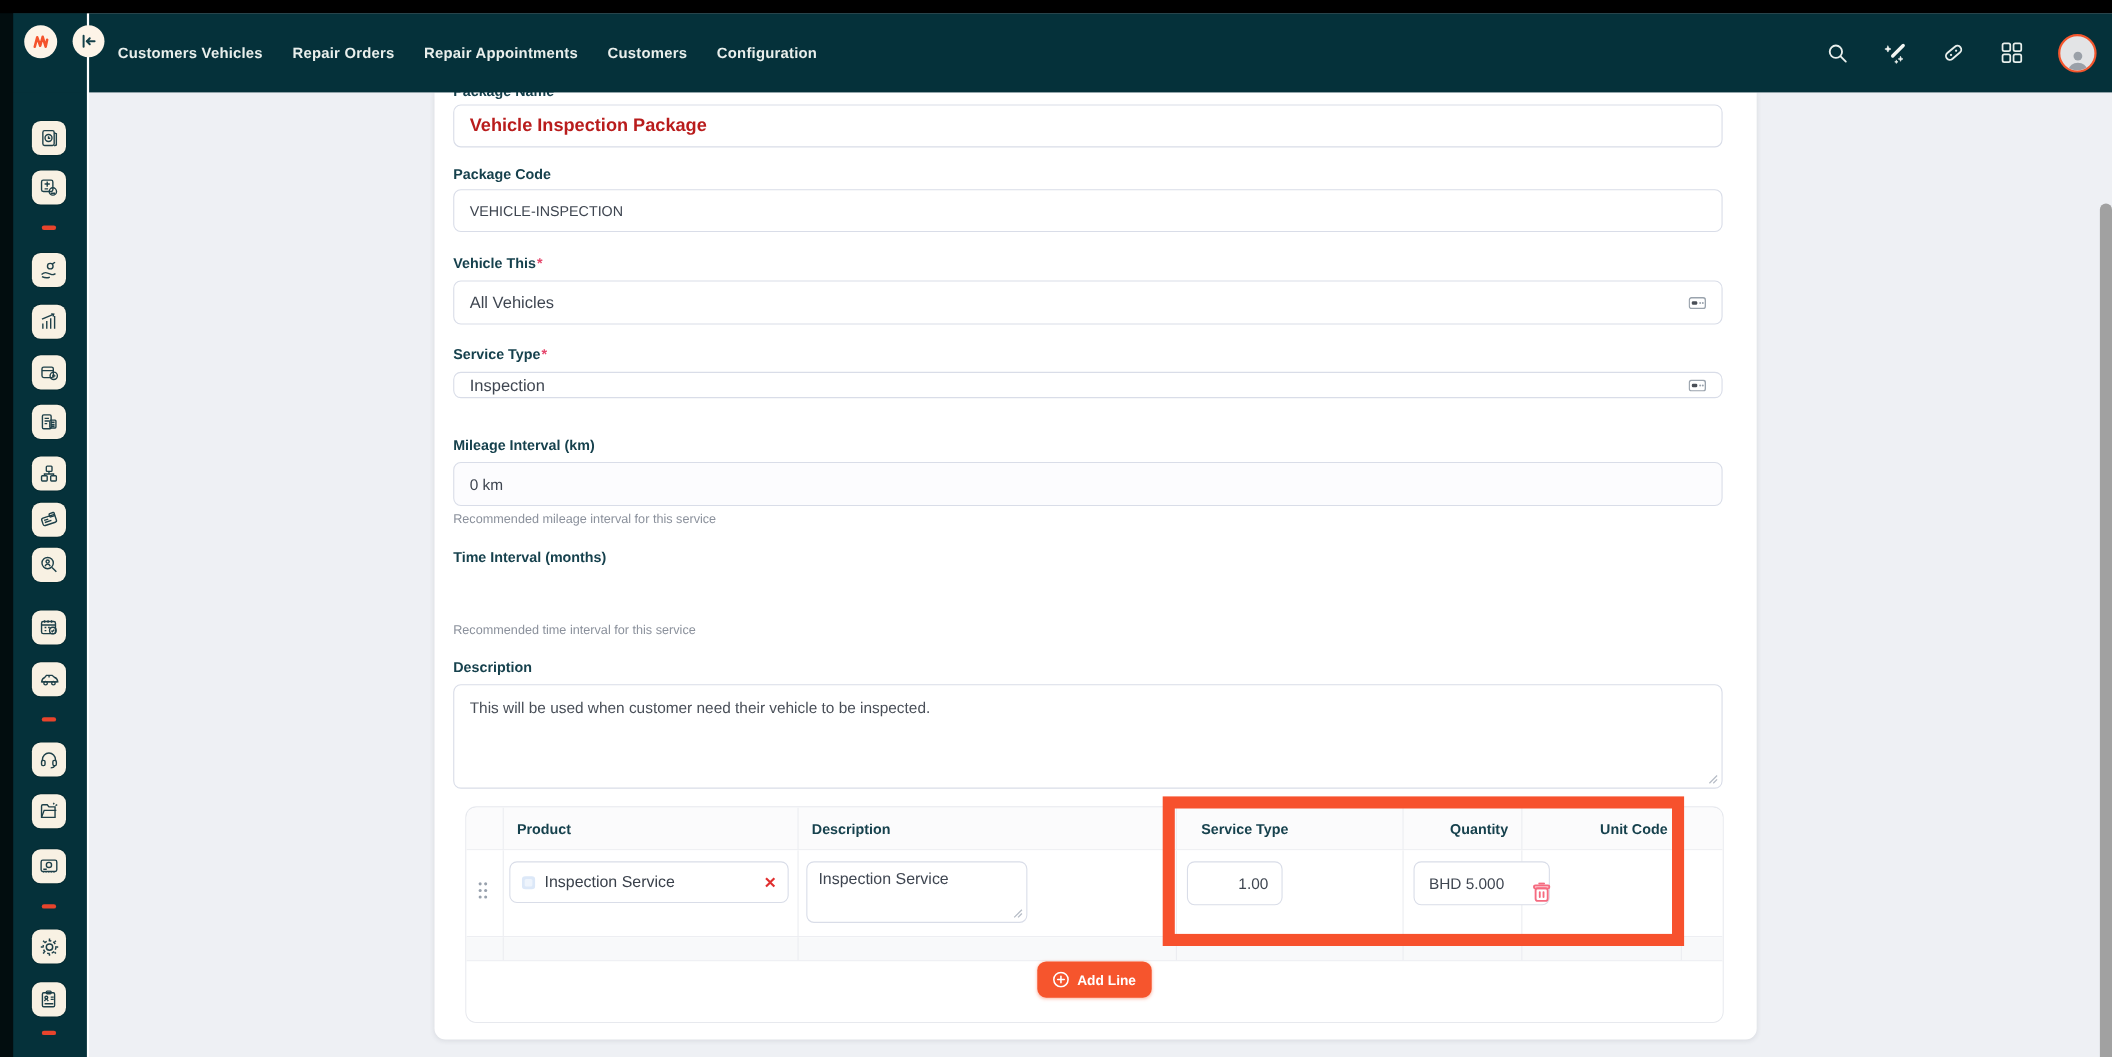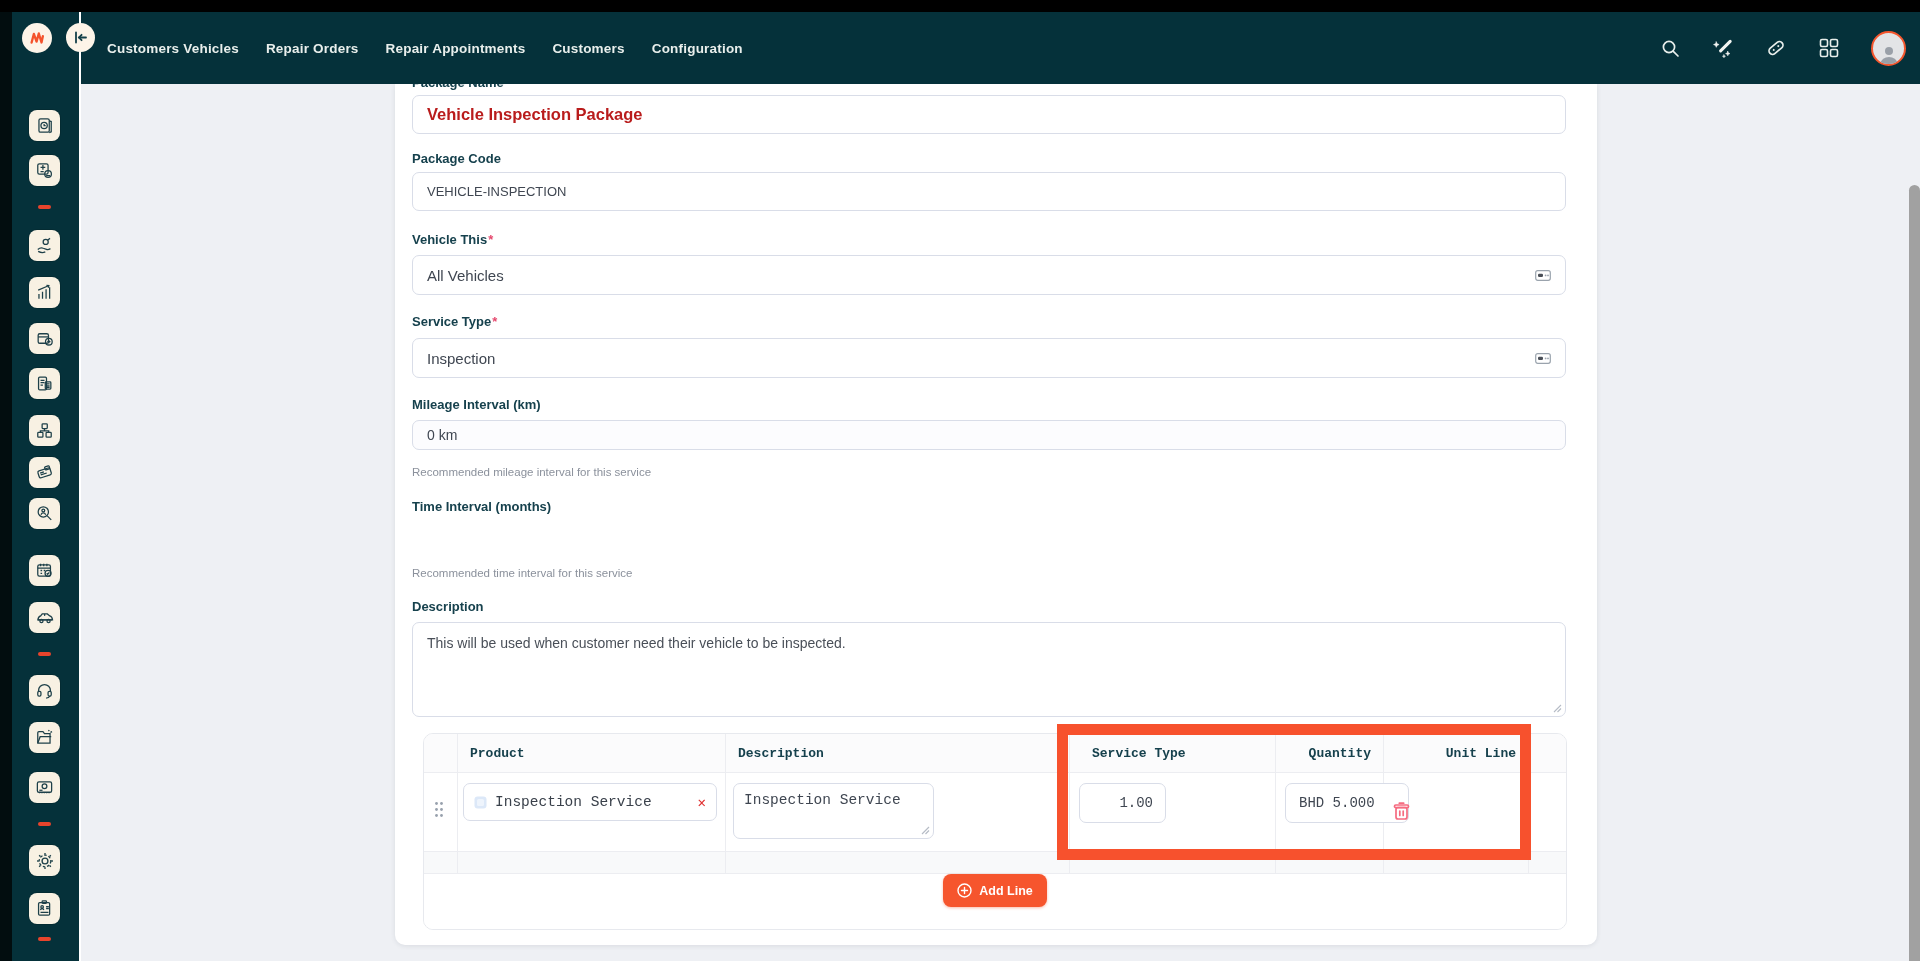--- a/index.html
+++ b/index.html
@@ -47,21 +47,21 @@
   .fld-box.soft { background:#fcfcfe; }
   .fld-select { cursor:pointer; justify-content:space-between; font-size:15px; }
   .helper { position:absolute; left:412px; font-size:11.5px; color:#8b919c; z-index:6; }
   .textarea { position:absolute; left:412px; width:1154px; height:95px; background:#fff; border:1px solid #d9dde8;
               border-radius:7px; padding:12px 14px; font-size:14px; color:#494f58; z-index:6; cursor:text; }
   .resize-grip { position:absolute; right:3px; bottom:3px; width:10px; height:10px; }
 
   
   .otable { position:absolute; left:423px; top:733px; width:1144px; height:197px; border:1px solid #e7e9ee;
             border-radius:10px; background:#fff; z-index:6; overflow:hidden; }
-  .trow { display:grid; grid-template-columns:34px 268px 344px 206px 108px 145px 37px;font-family:Liberation Mono, monospace; }
+  .trow { display:grid; grid-template-columns:34px 268px 344px 206px 108px 145px 37px; }
   .thead { height:39px; background:#fbfbfc; border-bottom:1px solid #ecedf1; }
   .thead .tcell { display:flex; align-items:center; font-size:13px; font-weight:700; color:#16414d; }
   .tcell { border-right:1px solid #ecedf1; padding:0 12px; position:relative; }
   .tcell:last-child { border-right:none; }
   .tcell.ralign { justify-content:flex-end; text-align:right; }
   .tbodyrow { height:79px; background:#fff; border-bottom:1px solid #ecedf1; }
   .zebra { height:22px; background:#f8f9fa; border-bottom:1px solid #ecedf1; }
   .zebra .tcell { height:100%; }
   .tfoot { height:56px; background:#fff; display:flex; align-items:flex-start; justify-content:center; }
 
@@ -109,32 +109,32 @@
     <span>All Vehicles</span>
     <svg class="mini-field-icon" width="16" height="11" viewBox="0 0 16 11">
         <rect x="0.7" y="0.7" width="14.6" height="9.6" rx="2" fill="none" stroke="#9aa3ad" stroke-width="1.2"></rect>
         <rect x="3" y="3.8" width="5" height="3.2" rx="1.2" fill="#4a4f57"></rect>
         <circle cx="10.6" cy="5.4" r="0.9" fill="#9aa3ad"></circle>
         <circle cx="13" cy="5.4" r="0.9" fill="#9aa3ad"></circle>
       </svg>
   </div>
 
   <div class="fld-label" style="top:314px;"><span>Service Type</span><span class="req">*</span></div>
-  <div class="fld-box fld-select" style="top:338px; height:40px;align-items:center;">
+  <div class="fld-box fld-select" style="top:338px; height:24px;align-items:center;">
     <span>Inspection</span>
     <svg class="mini-field-icon" width="16" height="11" viewBox="0 0 16 11">
         <rect x="0.7" y="0.7" width="14.6" height="9.6" rx="2" fill="none" stroke="#9aa3ad" stroke-width="1.2"></rect>
         <rect x="3" y="3.8" width="5" height="3.2" rx="1.2" fill="#4a4f57"></rect>
         <circle cx="10.6" cy="5.4" r="0.9" fill="#9aa3ad"></circle>
         <circle cx="13" cy="5.4" r="0.9" fill="#9aa3ad"></circle>
       </svg>
   </div>
 
   <div class="fld-label" style="top:397px;"><span>Mileage Interval (km)</span></div>
-  <div class="fld-box soft" style="top:420px; height:30px;">
+  <div class="fld-box soft" style="top:420px; height:40px;">
       <span>0 km</span>
     </div>
   <div class="helper" style="top:466px;">Recommended mileage interval for this service</div>
 
   <div class="fld-label" style="top:499px;text-align:center;"><span>Time Interval (months)</span></div>
   <div class="helper" style="top:567px;">Recommended time interval for this service</div>
 
   <div class="fld-label" style="top:599px;"><span>Description</span></div>
   <div class="textarea" style="top:622px;">
     <span>This will be used when customer need their vehicle to be inspected.</span>
@@ -143,21 +143,21 @@
       </svg>
   </div>
 
   <div class="otable">
     <div class="trow thead">
       <div class="tcell"></div>
       <div class="tcell">Product</div>
       <div class="tcell">Description</div>
       <div class="tcell" style="padding-left:22px;">Service Type</div>
       <div class="tcell ralign">Quantity</div>
-      <div class="tcell ralign">Unit Line</div>
+      <div class="tcell ralign">Unit Code</div>
       <div class="tcell"></div>
     </div>
 
     <div class="trow tbodyrow">
       <div class="tcell">
         <svg class="drag-handle" width="10" height="17" viewBox="0 0 10 17">
             <g fill="#98a1ad">
               <circle cx="2.5" cy="2.5" r="1.4"></circle>
               <circle cx="7.5" cy="2.5" r="1.4"></circle>
               <circle cx="2.5" cy="8.5" r="1.4"></circle>

